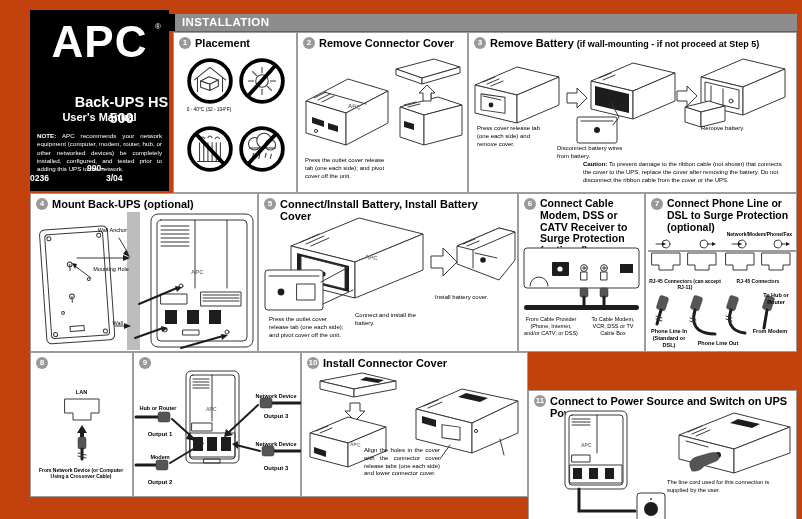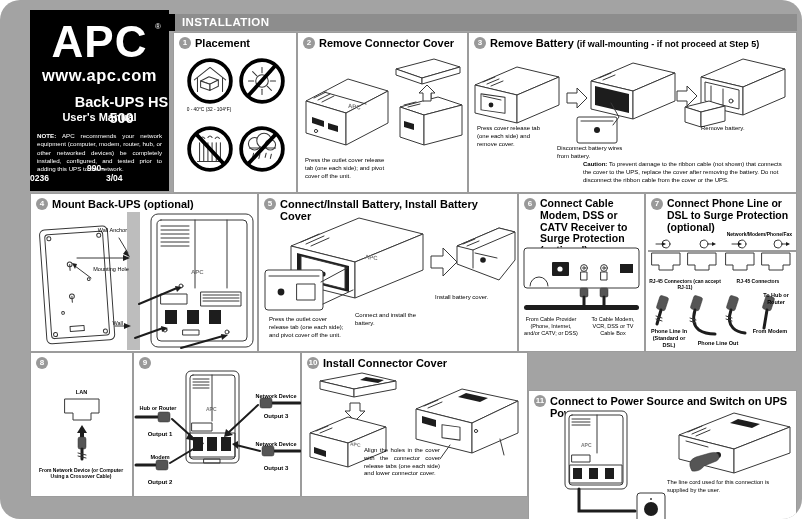--- a/index.html
+++ b/index.html
@@ -1,18 +1,18 @@
 <!DOCTYPE html>
 <html><head>
 <meta charset="utf-8">
 <style>
   *{margin:0;padding:0;box-sizing:border-box;}
   html,body{background:#fff;}
   body{font-family:"Liberation Sans",sans-serif;-webkit-font-smoothing:antialiased;}
-  #page{position:relative;width:802px;height:519px;background:#a3a3a3;overflow:hidden;border-radius:20px;}
+  #page{position:relative;width:802px;height:519px;background:#c2410c;overflow:hidden;}
 
   
   #brand{position:absolute;left:30px;top:10px;width:139px;height:181px;background:#000;color:#fff;}
   #brand .logo{position:absolute;top:10px;left:0;width:100%;text-align:center;font-weight:700;font-size:44px;letter-spacing:1px;line-height:1;}
   #brand .reg{position:absolute;top:12px;right:8px;font-size:8px;font-weight:400;}
   #brand .site{position:absolute;top:56px;left:0;width:100%;text-align:center;font-weight:700;font-size:16.5px;letter-spacing:.5px;}
   #brand .product{position:absolute;top:84px;left:0;width:100%;text-align:center;font-weight:700;font-size:14.5px;padding-left:44px;}
   #brand .subtitle{position:absolute;top:101px;left:0;width:100%;text-align:center;font-weight:700;font-size:11px;}
   #brand .note{position:absolute;top:122px;left:7px;width:125px;font-size:6.2px;line-height:1.35;text-align:justify;}
   #brand .docline{position:absolute;bottom:8px;right:9px;font-size:8.5px;font-weight:700;}
@@ -43,21 +43,20 @@
   .apcsm{font-size:6px;font-weight:700;fill:#7a7a7a;}
 </style>
 </head>
 <body>
 
 <div id="page">
 
   <div id="brand">
     <div class="logo">APC</div>
     <div class="reg">®</div>
-    <div class="site">www.apc.com</div>
     <div class="product">Back-UPS HS 500</div>
     <div class="subtitle">User's Manual</div>
     <div class="note"><b>NOTE:</b><span> APC recommends your network equipment (computer, modem, router, hub, or other networked devices) be completely installed, configured, and tested prior to adding this UPS to the network.</span></div>
     <div class="docline"><span>990-0236</span><span>3/04</span></div>
   </div>
 
   <div id="hdr">
     <div class="blk"></div>
     <div class="t">INSTALLATION</div>
   </div>

